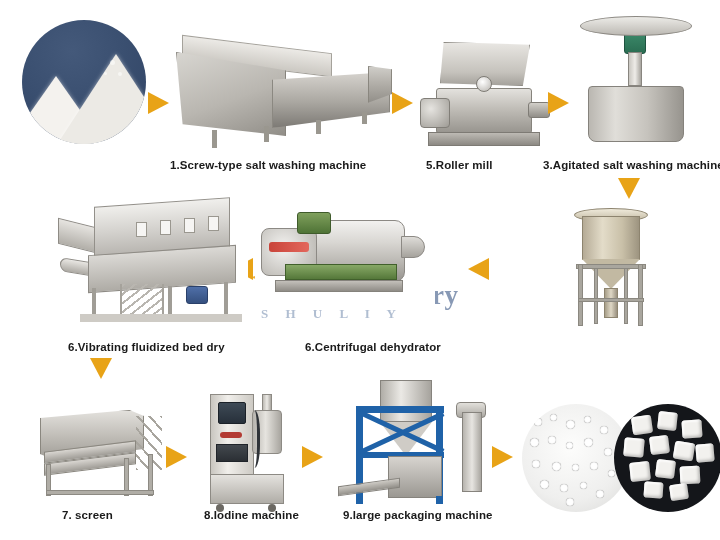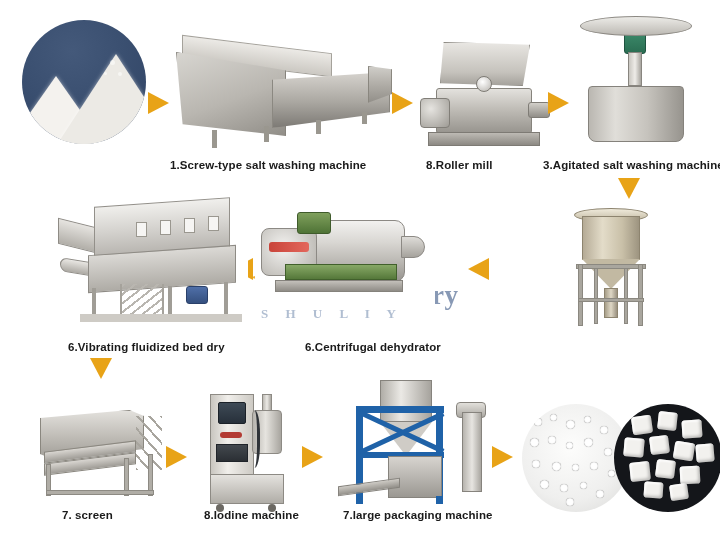--- a/index.html
+++ b/index.html
@@ -317,21 +317,21 @@
 
   <div class="node machine agit" style="left:580px; top:26px; width:120px; height:120px;">
     <div class="cap"></div>
     <div class="motor"></div>
     <div class="col"></div>
     <div class="rim" style="bottom:52px;"></div>
     <div class="tank"></div>
   </div>
 
   <div class="caption" style="left:170px; top:158px;">1.Screw-type salt washing machine</div>
-  <div class="caption" style="left:426px; top:158px;">8.Roller mill</div>
+  <div class="caption" style="left:426px; top:158px;">5.Roller mill</div>
   <div class="caption" style="left:543px; top:158px;">3.Agitated salt washing machine</div>
 
   <div class="arrow down" style="left:618px; top:178px;"></div>
 
   <div class="node machine scrub" style="left:560px; top:206px; width:104px; height:124px;">
     <div class="top"></div>
     <div class="vessel"></div>
     <div class="cone2"></div>
     <div class="spout"></div>
     <div class="frame-bar" style="left:16px; top:58px; width:70px; height:5px;"></div>
@@ -460,15 +460,15 @@
       <div class="cube" style="left:42px; top:56px; width:19px; height:18px; transform:rotate(7deg);"></div>
       <div class="cube" style="left:66px; top:62px; width:20px; height:18px; transform:rotate(-3deg);"></div>
       <div class="cube" style="left:30px; top:78px; width:19px; height:16px; transform:rotate(4deg);"></div>
       <div class="cube" style="left:56px; top:80px; width:18px; height:16px; transform:rotate(-8deg);"></div>
       <div class="ruler"></div>
     </div>
   </div>
 
   <div class="caption" style="left:62px; top:508px;">7. screen</div>
   <div class="caption" style="left:204px; top:508px;">8.Iodine machine</div>
-  <div class="caption" style="left:343px; top:508px;">7.large packaging machine</div>
+  <div class="caption" style="left:343px; top:508px;">9.large packaging machine</div>
 
 </div>
 
 </body></html>

